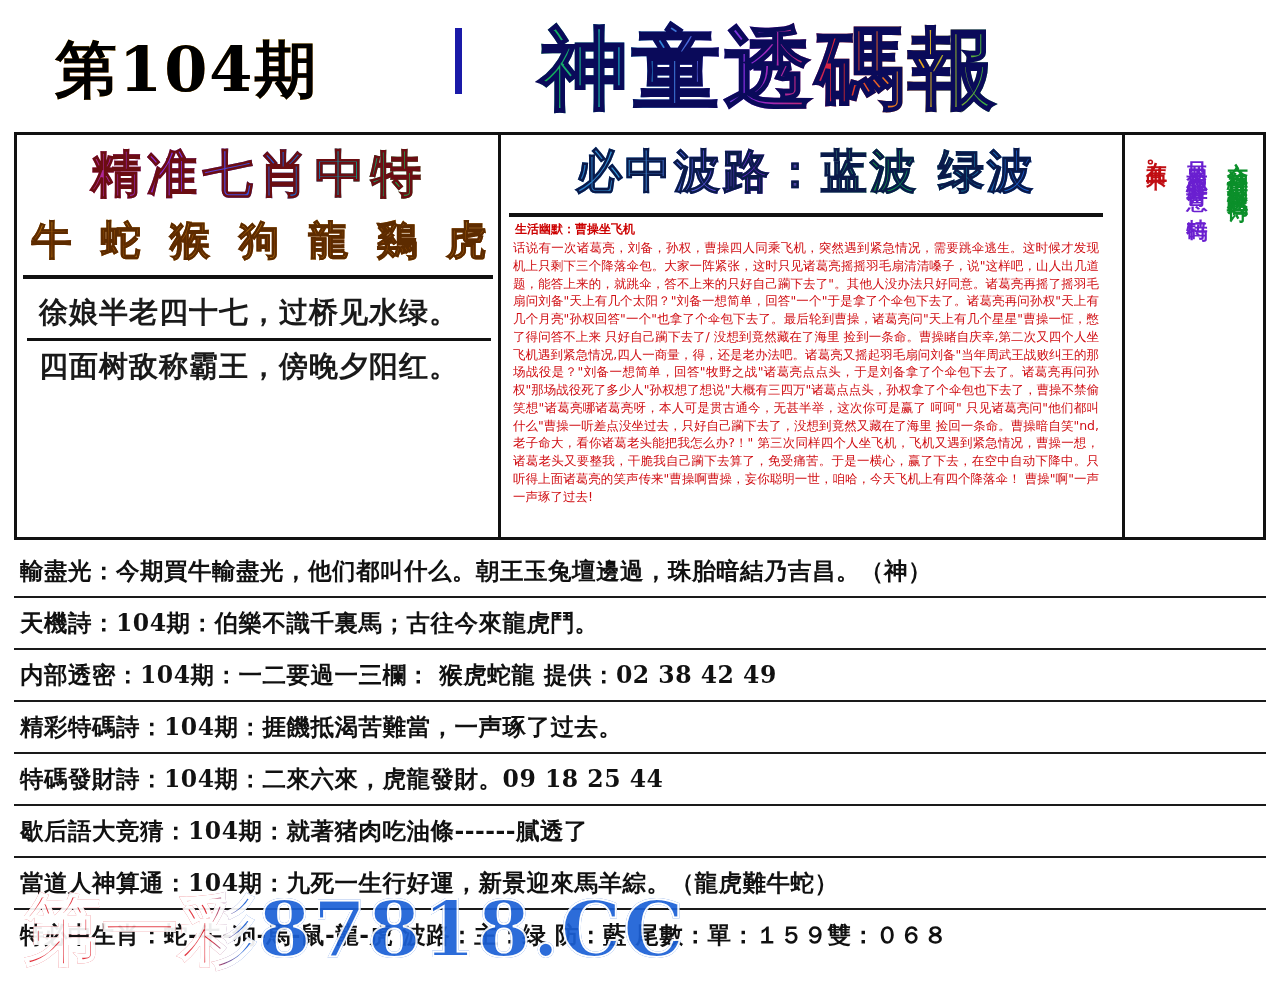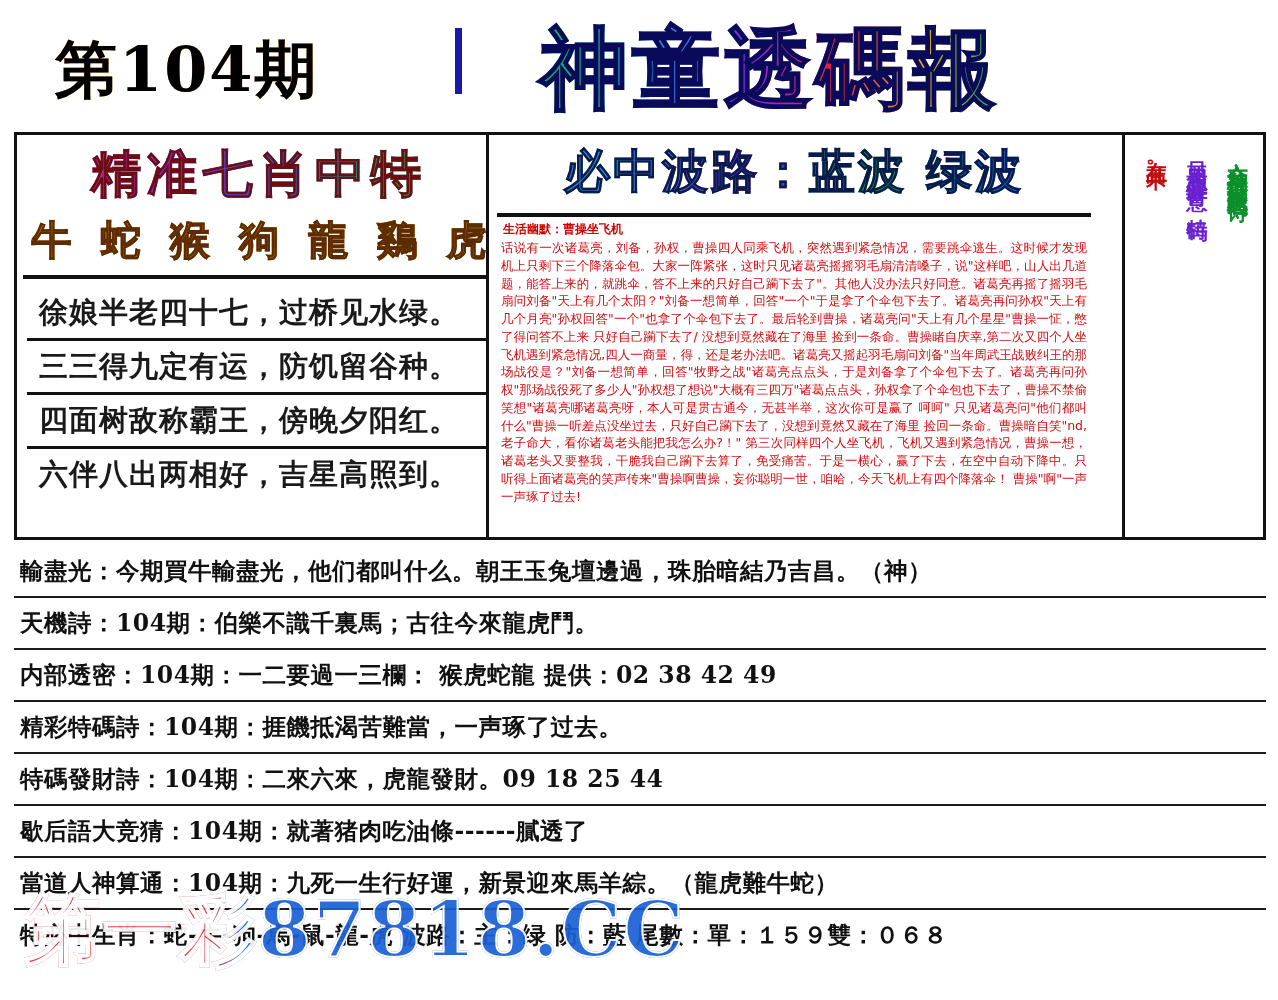--- a/index.html
+++ b/index.html
@@ -48,21 +48,21 @@
     -webkit-text-stroke:2px #0a0a5a;
   }
 
   
   .panels{position:absolute;left:14px;top:132px;width:1252px;height:408px;}
 
   .panel{
     position:absolute;border:3px solid #111;background:#fff;box-sizing:border-box;
   }
   .panel-left{left:0;top:0;width:524px;height:408px;}
-  .panel-mid{left:472px;top:0;width:712px;height:408px;}
+  .panel-mid{left:484px;top:0;width:712px;height:408px;}
   .panel-right{left:1108px;top:0;width:144px;height:408px;}
 
   .pl-title{
     position:absolute;left:0;top:6px;width:484px;text-align:center;
     font-size:50px;font-weight:bold;
     font-family:"DejaVu Serif","Liberation Serif",serif;
     letter-spacing:6px;
     background:linear-gradient(90deg,#e0232e 0%,#8a2be2 30%,#1b60d6 55%,#13a34a 78%,#e0232e 100%);
     -webkit-background-clip:text;background-clip:text;color:transparent;
     -webkit-text-stroke:1px #6b0d12;
@@ -185,23 +185,21 @@
         <span>蛇</span>
         <span>猴</span>
         <span>狗</span>
         <span>龍</span>
         <span>鷄</span>
         <span>虎</span>
       </div>
       <div class="pl-rule"></div>
       <div class="pl-lines">
         <div class="pl-line">徐娘半老四十七，过桥见水绿。</div>
-        <div class="pl-line">三三得九定有运，防饥留谷种。</div>
         <div class="pl-line">四面树敌称霸王，傍晚夕阳红。</div>
-        <div class="pl-line">六伴八出两相好，吉星高照到。</div>
       </div>
     </div>
 
     <div class="panel panel-mid">
       <div class="pm-title">必中波路：蓝波 绿波</div>
       <div class="pm-rule"></div>
       <div class="pm-sub">生活幽默：曹操坐飞机</div>
       <div class="pm-body">话说有一次诸葛亮，刘备，孙权，曹操四人同乘飞机，突然遇到紧急情况，需要跳伞逃生。这时候才发现机上只剩下三个降落伞包。大家一阵紧张，这时只见诸葛亮摇摇羽毛扇清清嗓子，说"这样吧，山人出几道题，能答上来的，就跳伞，答不上来的只好自己躏下去了"。其他人没办法只好同意。诸葛亮再摇了摇羽毛扇问刘备"天上有几个太阳？"刘备一想简单，回答"一个"于是拿了个伞包下去了。诸葛亮再问孙权"天上有几个月亮"孙权回答"一个"也拿了个伞包下去了。最后轮到曹操，诸葛亮问"天上有几个星星"曹操一怔，憋了得问答不上来 只好自己躏下去了/ 没想到竟然藏在了海里 捡到一条命。曹操睹自庆幸,第二次又四个人坐飞机遇到紧急情况,四人一商量，得，还是老办法吧。诸葛亮又摇起羽毛扇问刘备"当年周武王战败纠王的那场战役是？"刘备一想简单，回答"牧野之战"诸葛亮点点头，于是刘备拿了个伞包下去了。诸葛亮再问孙权"那场战役死了多少人"孙权想了想说"大概有三四万"诸葛点点头，孙权拿了个伞包也下去了，曹操不禁偷笑想"诸葛亮哪诸葛亮呀，本人可是贯古通今，无甚半举，这次你可是赢了 呵呵" 只见诸葛亮问"他们都叫什么"曹操一听差点没坐过去，只好自己躏下去了，没想到竟然又藏在了海里 捡回一条命。曹操暗自笑"nd, 老子命大，看你诸葛老头能把我怎么办?！" 第三次同样四个人坐飞机，飞机又遇到紧急情况，曹操一想，诸葛老头又要整我，干脆我自己躏下去算了，免受痛苦。于是一横心，赢了下去，在空中自动下降中。只听得上面诸葛亮的笑声传来"曹操啊曹操，妄你聪明一世，咱哈，今天飞机上有四个降落伞！ 曹操"啊"一声 一声琢了过去!</div>
     </div>
 

